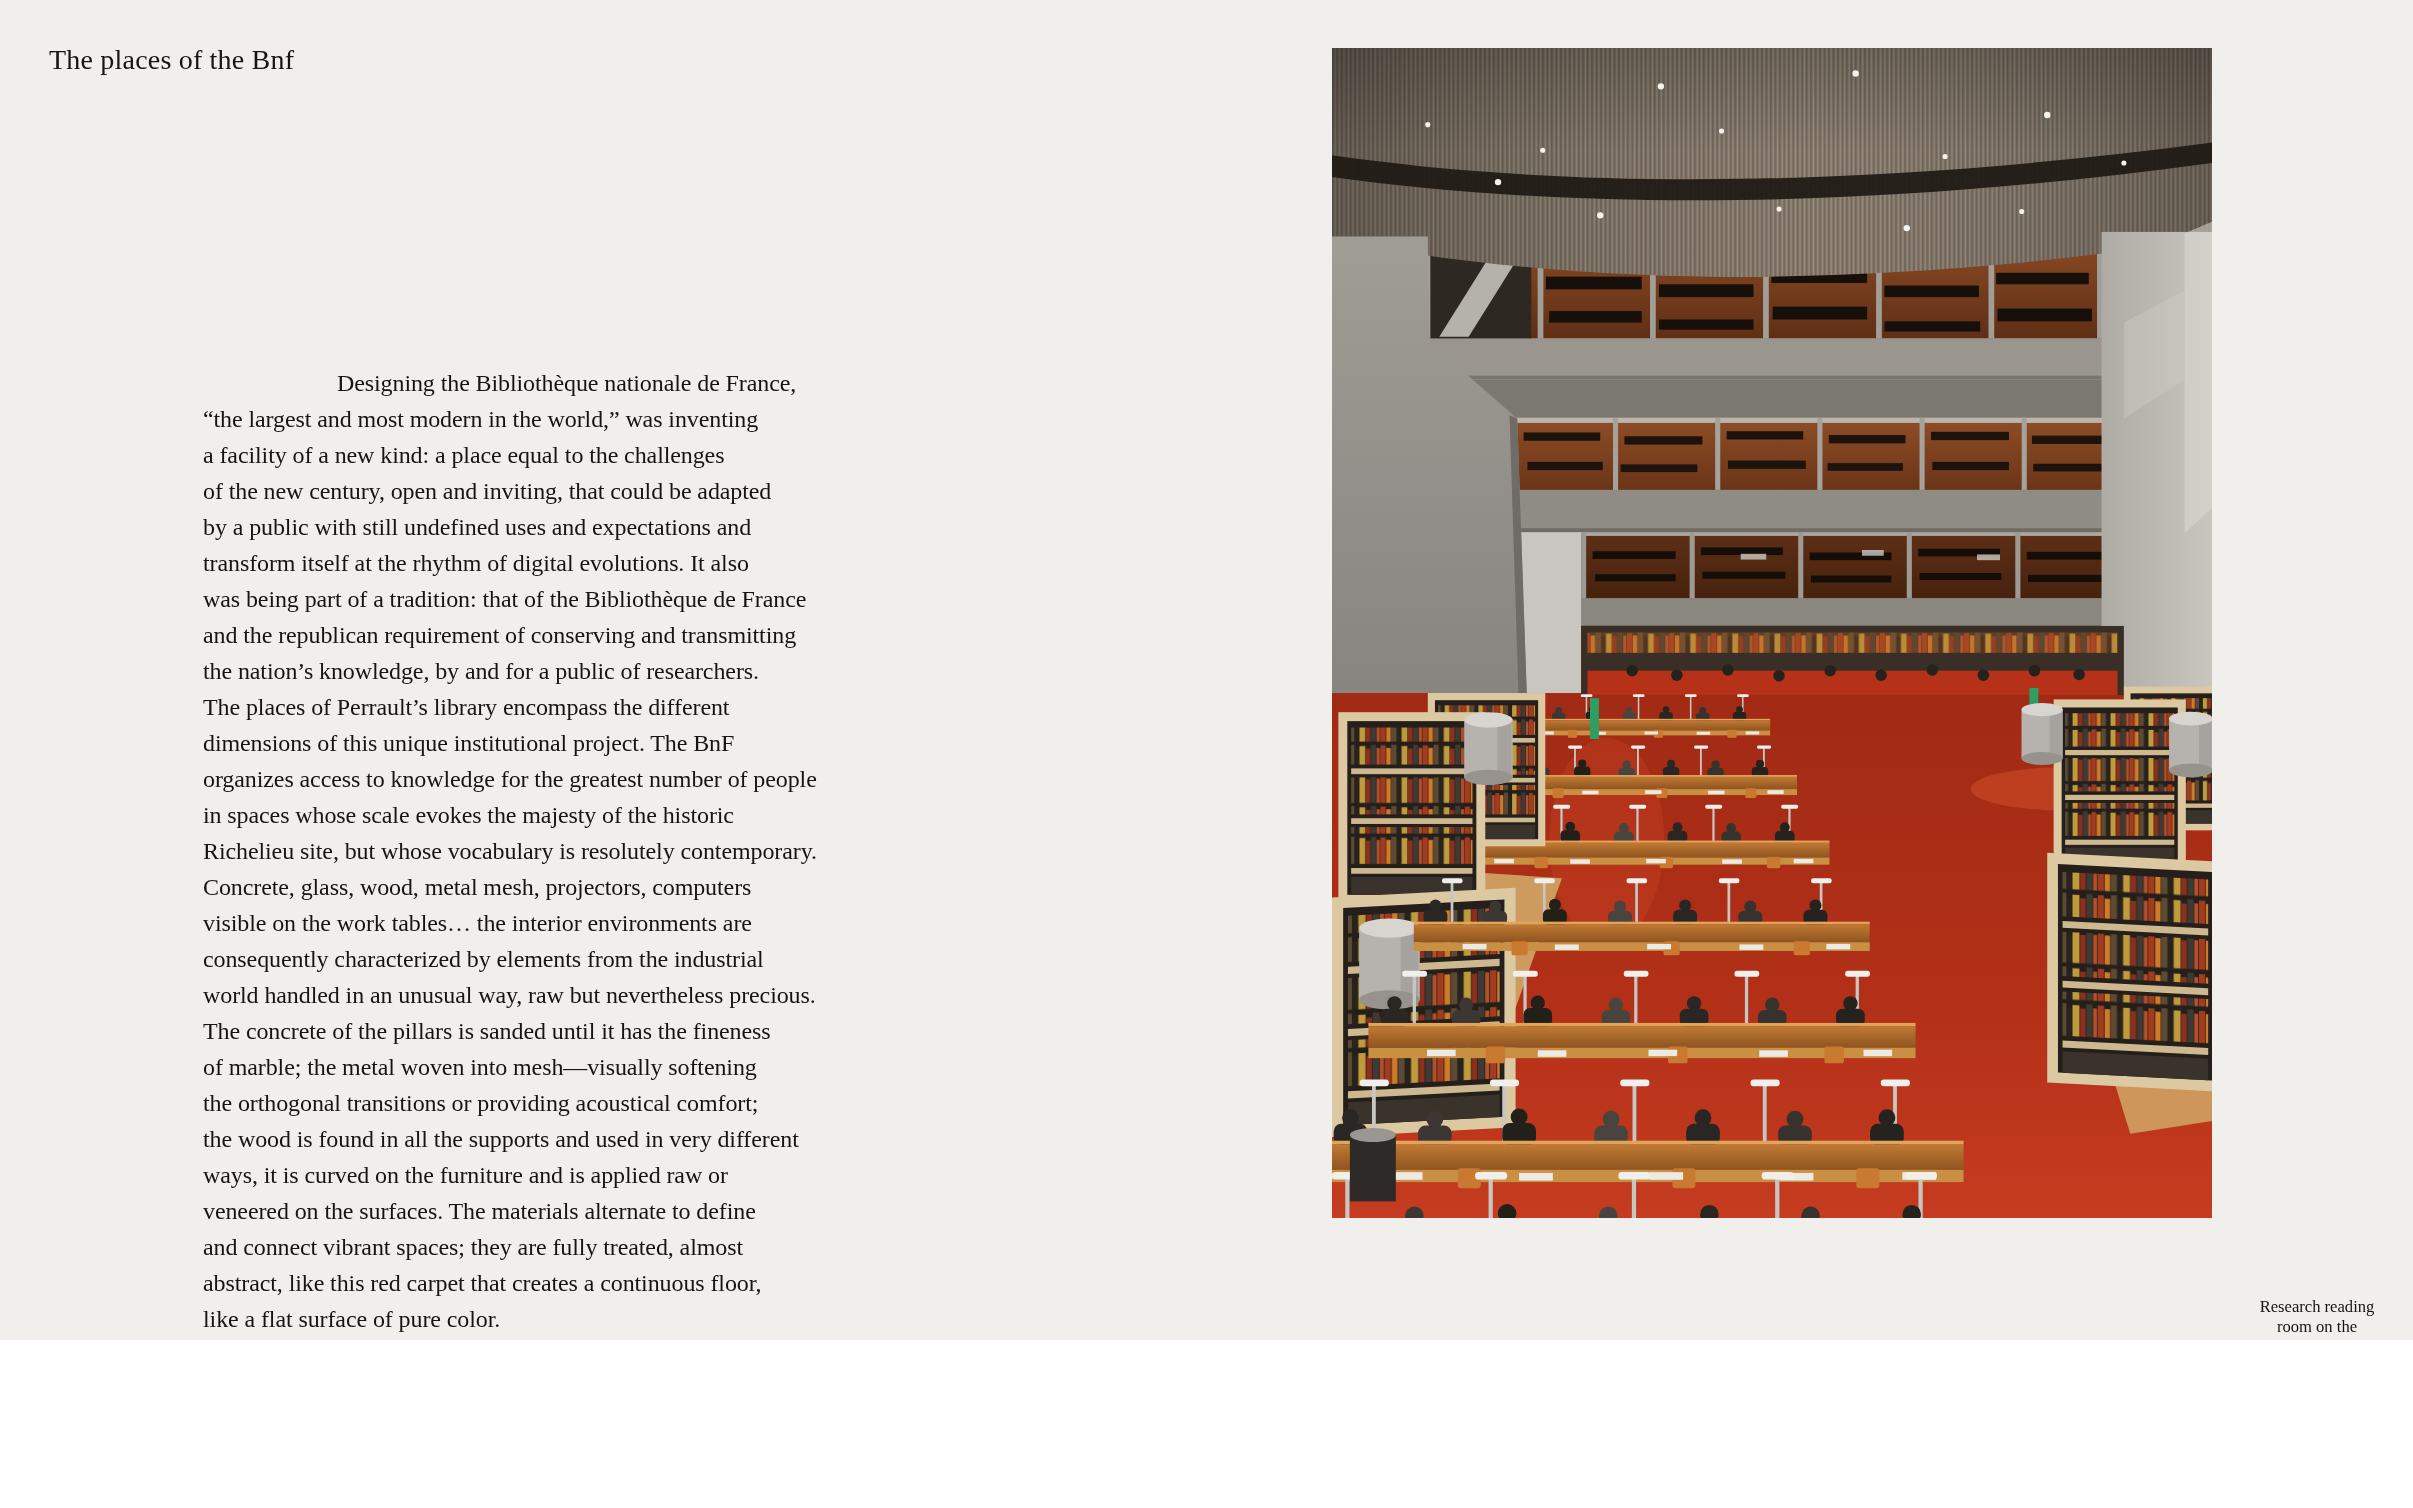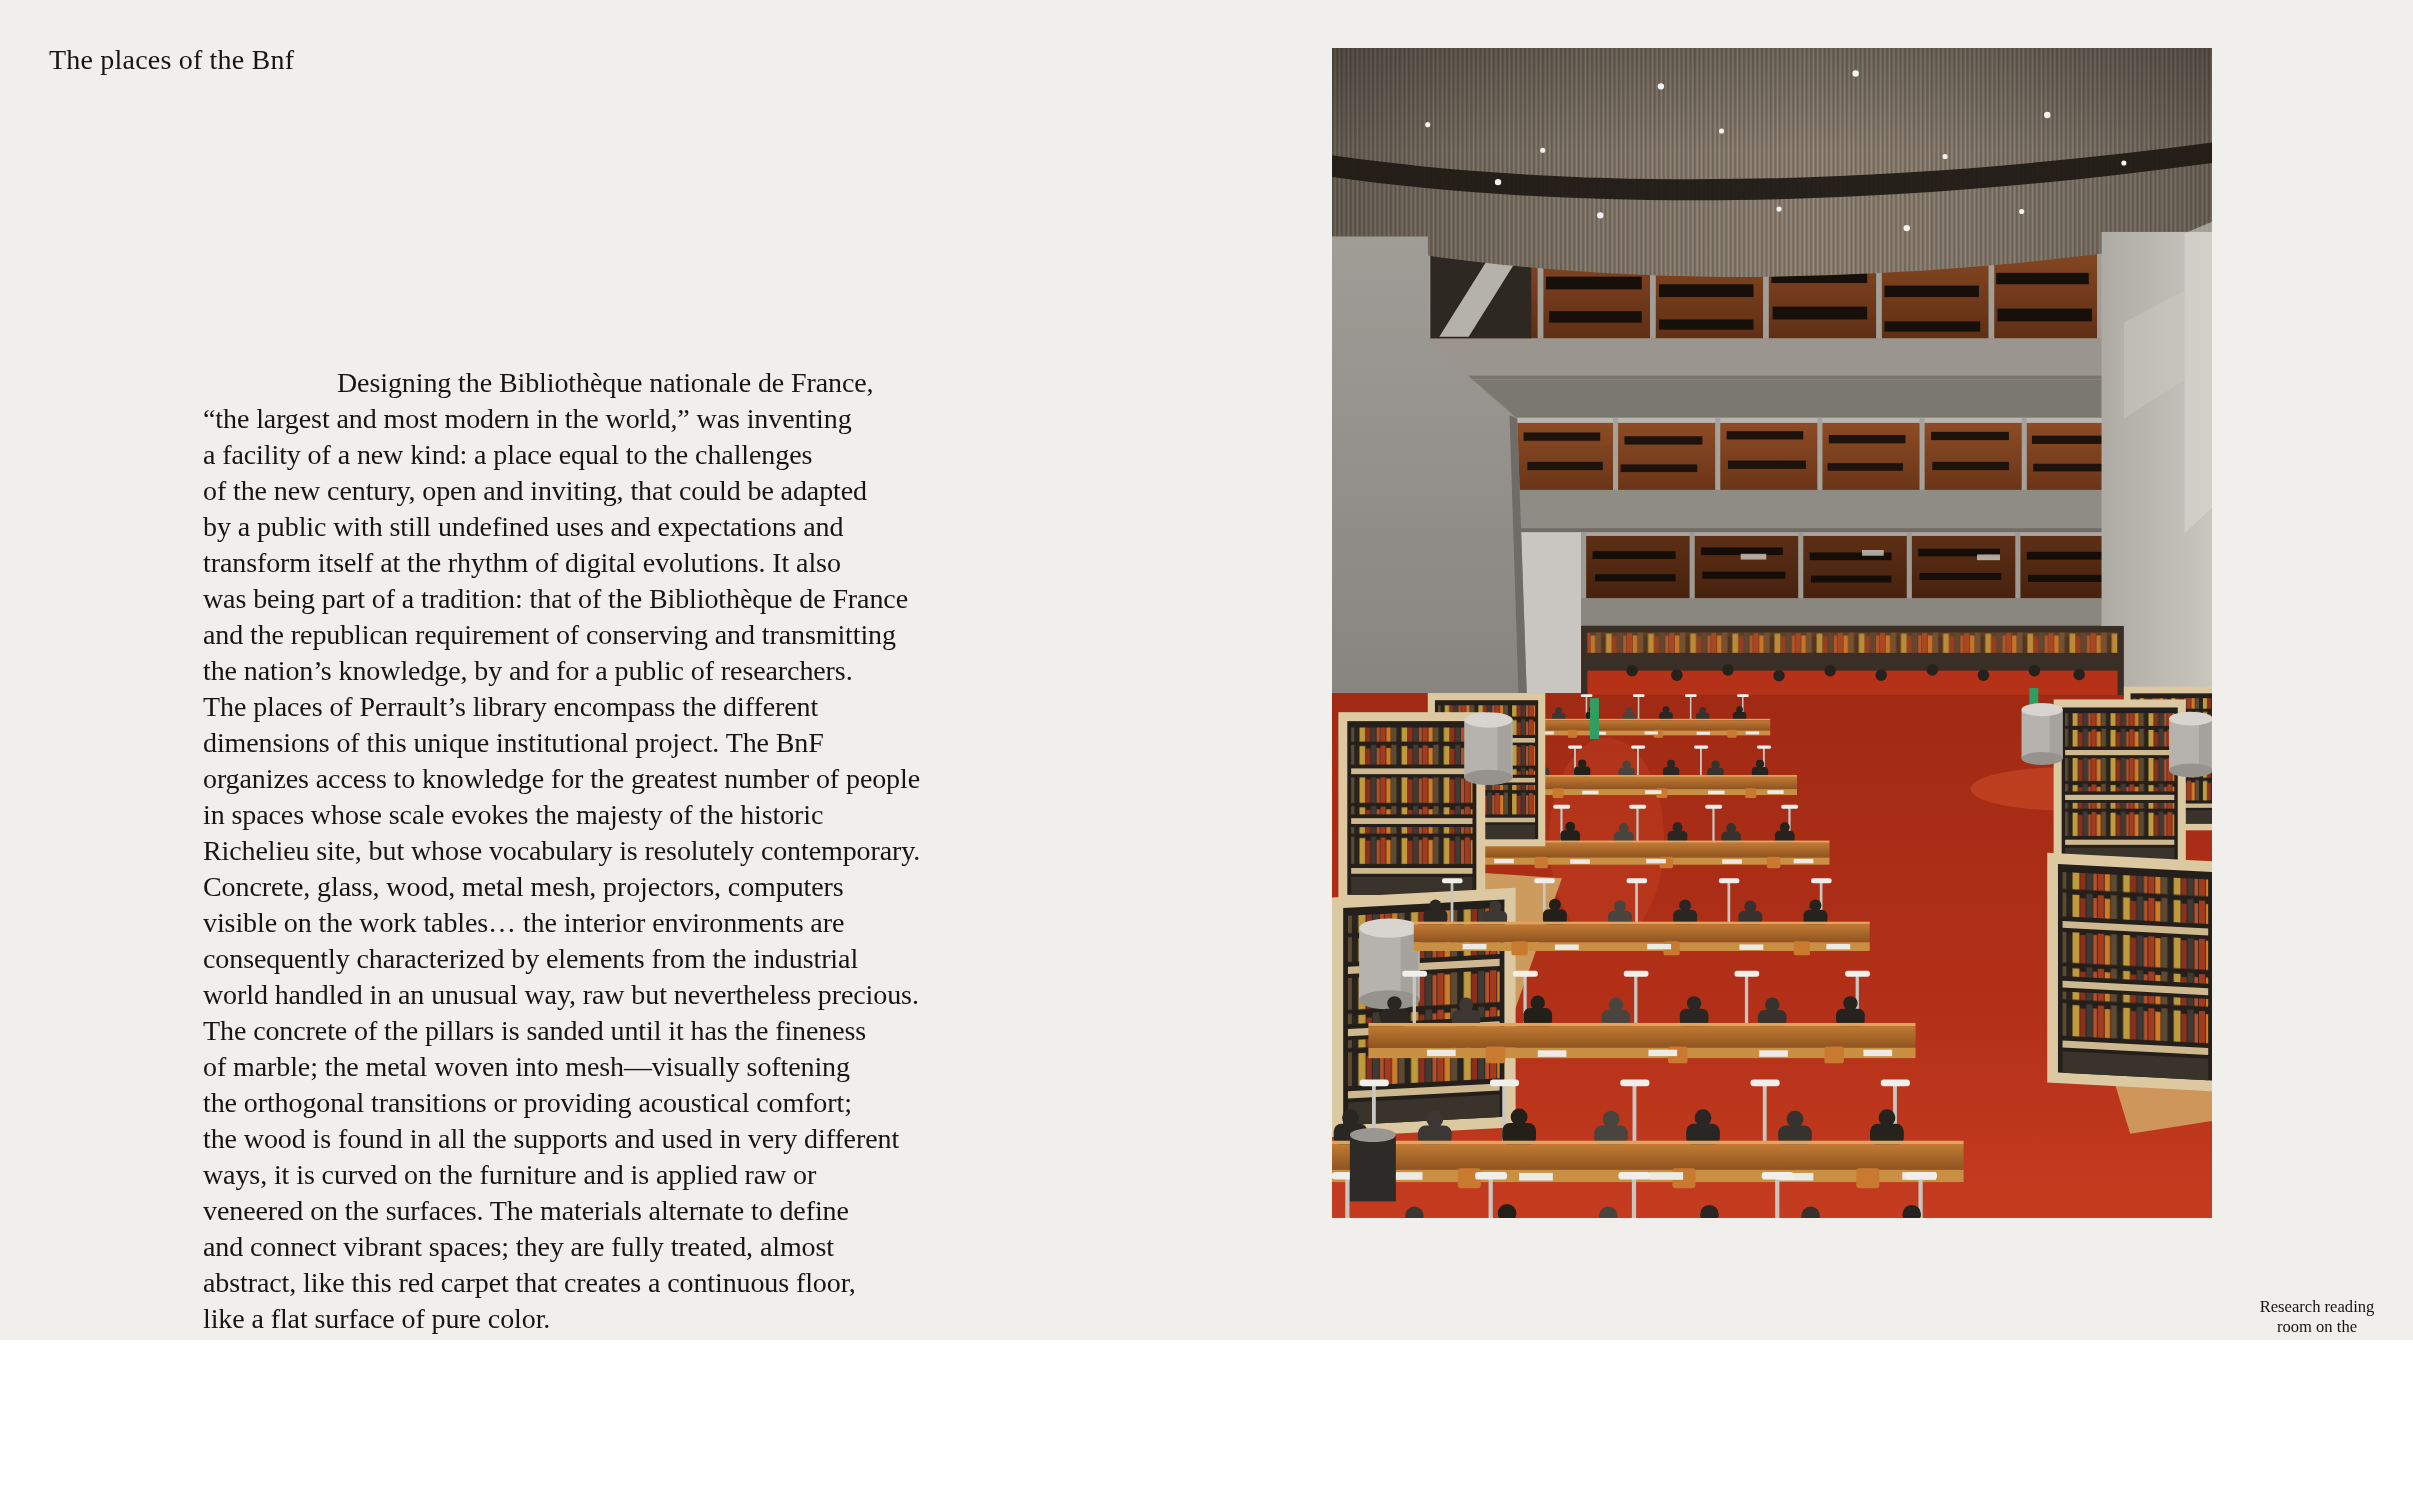--- a/index.html
+++ b/index.html
@@ -11,21 +11,21 @@
     font-family:"Liberation Serif", serif;
     overflow:hidden;
   }
   .page-title{
     position:absolute;left:49px;top:45px;
     font-size:28px;line-height:1.1;letter-spacing:0.2px;
     font-weight:normal;margin:0;
   }
   .body-text{
     position:absolute;left:203px;top:365px;width:939px;
-    font-size:28px;line-height:36px;
+    font-size:24px;line-height:36px;
     white-space:pre-line;
     text-indent:134px;
     letter-spacing:-0.1px;
   }
   .footer-text{position:absolute;top:1426px;font-size:19px;line-height:1.1}
   .pn-left{left:200px}
   .rt-left{left:800px}
   .rt-right{left:1482px}
   .pn-right{left:2203px}
   .photo-frame{

